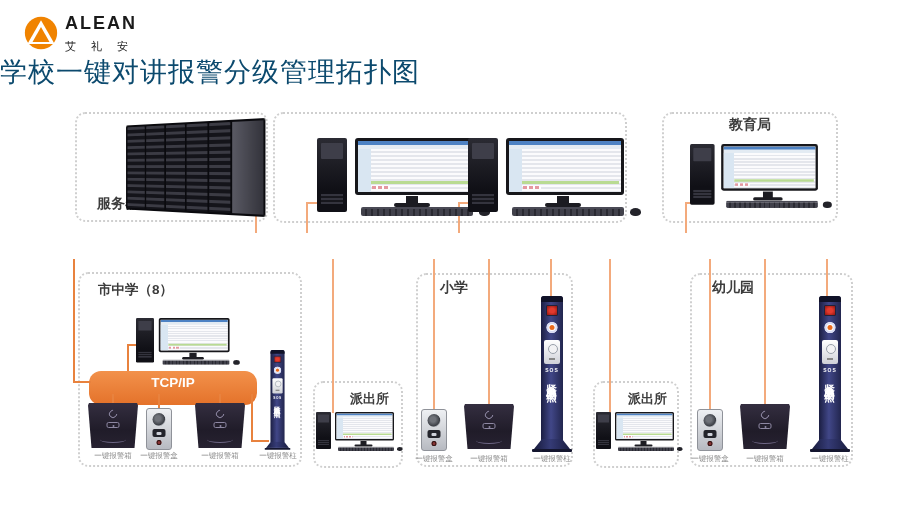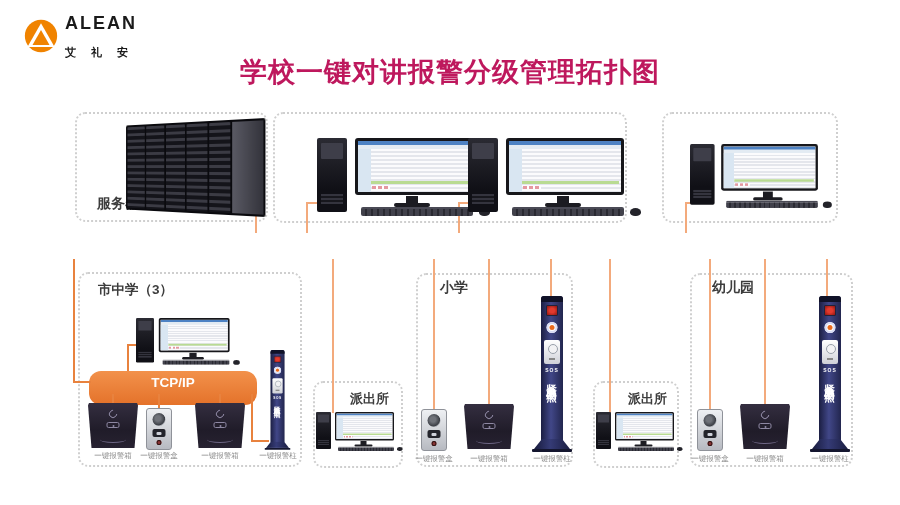--- a/index.html
+++ b/index.html
@@ -3,22 +3,22 @@
 <meta charset="utf-8">
 <style>
   *{box-sizing:border-box;margin:0;padding:0}
   html,body{background:#fff}
   body{font-family:"Liberation Sans","DejaVu Sans",sans-serif}
   #stage{position:relative;width:900px;height:505px;background:#fff;overflow:hidden}
 
   
   .logo{position:absolute;left:24px;top:14px;display:flex;align-items:center;gap:7px}
   .logo-en{font-size:18px;font-weight:bold;color:#1a1a1a;letter-spacing:2px;line-height:1}
-  .logo-cn{font-size:11px;font-weight:bold;color:#1a1a1a;letter-spacing:6px;margin-top:15px;line-height:1}
-  .title{position:absolute;left:0;right:0;top:54px;text-align:center;font-size:27px;font-weight:bold;color:#be185d;letter-spacing:1px}
+  .logo-cn{font-size:11px;font-weight:normal;color:#1a1a1a;letter-spacing:6px;margin-top:9px;line-height:1}
+  .title{position:absolute;left:0;right:0;top:54px;font-size:27px;font-weight:normal;color:#0c4a6e;letter-spacing:1px}
 
   
   .dashbox{position:absolute;border:2px dotted #cfcfcf;border-radius:10px;background:transparent}
   .sec-label{position:absolute;font-weight:bold;color:#3d3d3d;font-size:14px;line-height:1.1}
 
   
   .netbar{position:absolute;background:linear-gradient(180deg,#F2914B,#E4722A);color:#fff;font-weight:bold;text-align:center;border-radius:14px}
   .wanbar{left:62px;top:233px;width:776px;height:26px;font-size:15px;line-height:26px;letter-spacing:1px}
   .lanbar{left:89px;top:371px;width:168px;height:34px;font-size:13.5px;line-height:23px;border-radius:12px}
 
@@ -105,21 +105,22 @@
   <div class="dashbox" style="left:75px;top:112px;width:193px;height:110px"></div>
   <div class="dashbox" style="left:273px;top:112px;width:354px;height:111px"></div>
   <div class="dashbox" style="left:662px;top:112px;width:176px;height:111px"></div>
   <div class="dashbox" style="left:78px;top:272px;width:224px;height:195px"></div>
   <div class="dashbox" style="left:313px;top:381px;width:90px;height:87px"></div>
   <div class="dashbox" style="left:416px;top:273px;width:157px;height:194px"></div>
   <div class="dashbox" style="left:593px;top:381px;width:86px;height:87px"></div>
   <div class="dashbox" style="left:690px;top:273px;width:163px;height:194px"></div>
 
   <div class="sec-label" style="left:97px;top:196px">服务器</div>
-  <div class="sec-label" style="left:98px;top:283px;font-size:13.5px">市中学（3）</div>
+  <div class="sec-label" style="left:662px;top:117px;width:176px;text-align:center">教育局</div>
+  <div class="sec-label" style="left:98px;top:283px;font-size:13.5px">市中学（8）</div>
   <div class="sec-label" style="left:350px;top:392px;font-size:13px">派出所</div>
   <div class="sec-label" style="left:440px;top:280px">小学</div>
   <div class="sec-label" style="left:628px;top:392px;font-size:13px">派出所</div>
   <div class="sec-label" style="left:712px;top:280px">幼儿园</div>
 
   <div class="netbar lanbar">TCP/IP</div>
 
   <i class="ln" style="left:240px;top:194px;width:17px;height:2px"></i>
   <i class="ln" style="left:255px;top:194px;width:2px;height:39px"></i>
   <i class="ln" style="left:306px;top:202px;width:13px;height:2px"></i>

